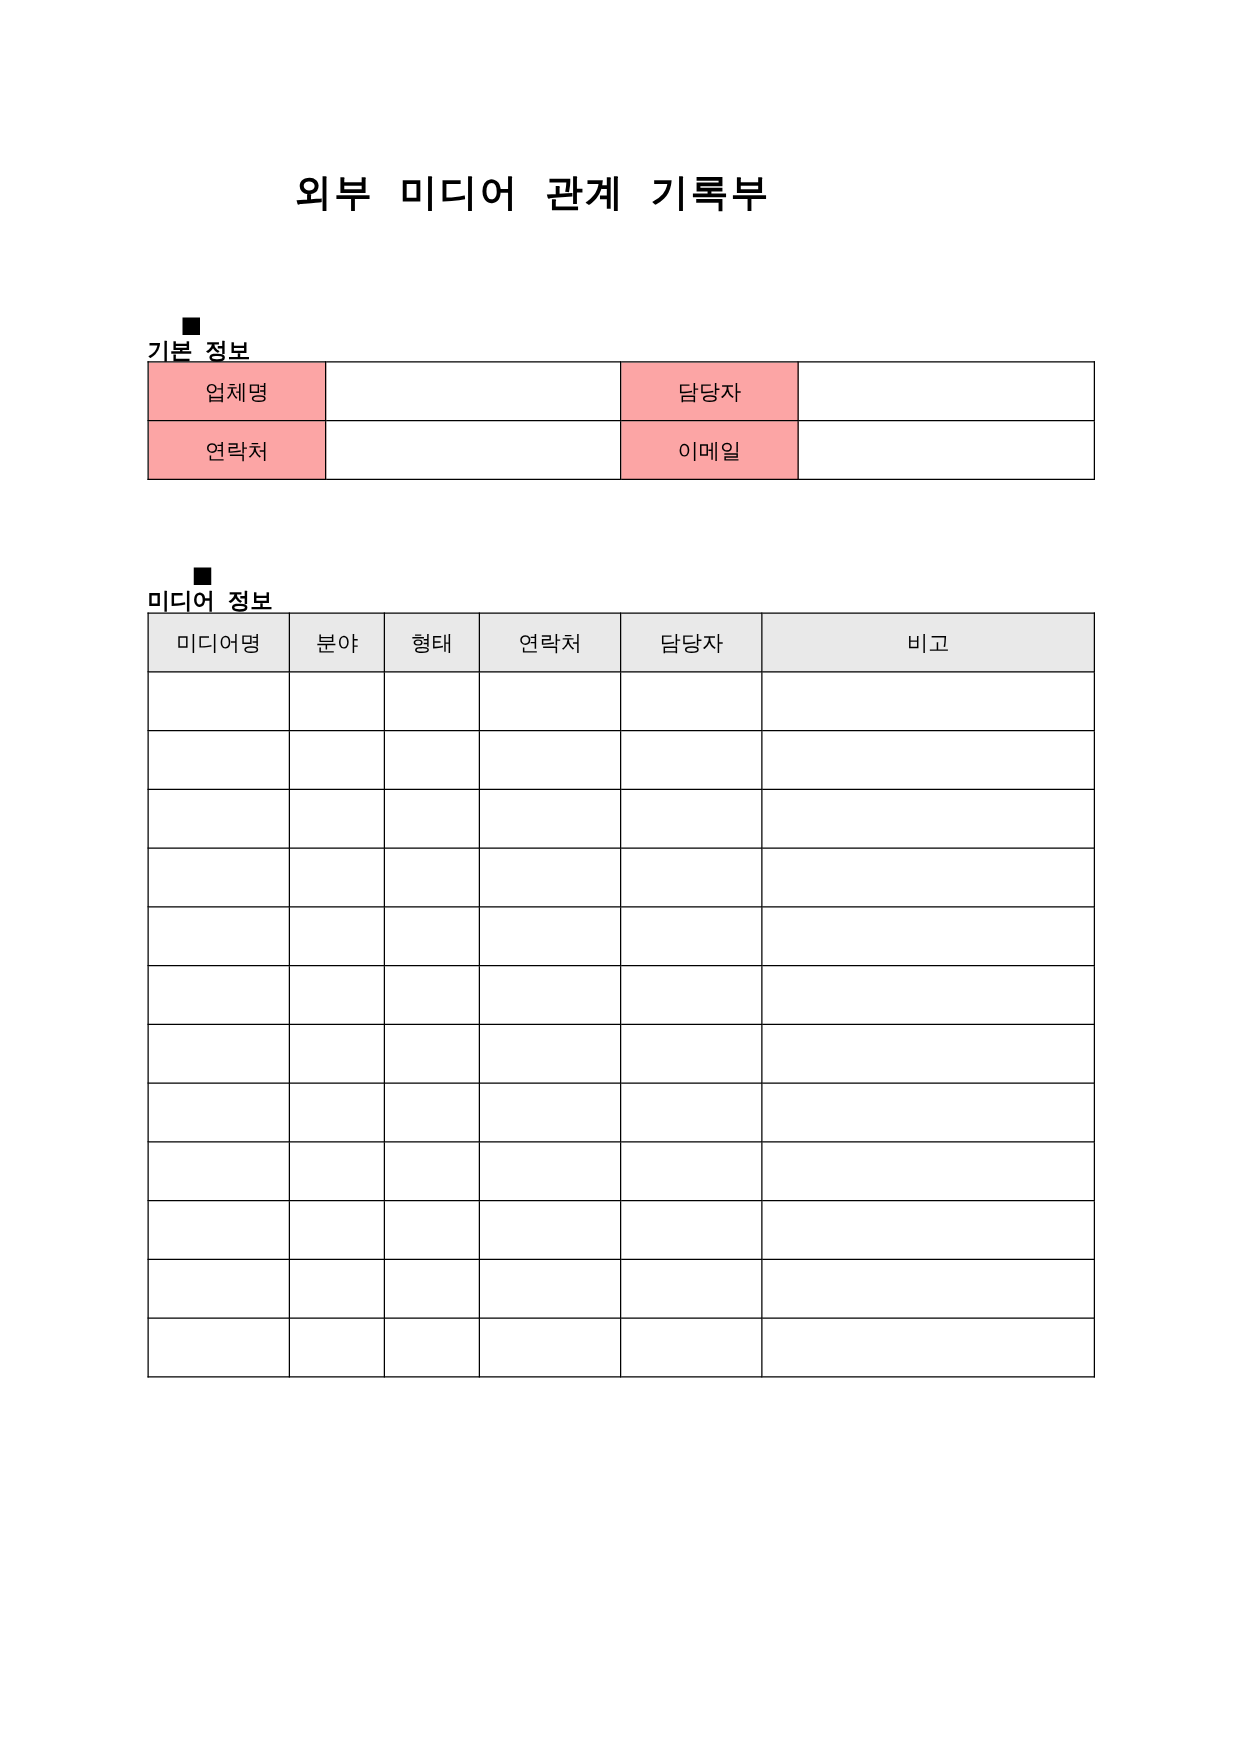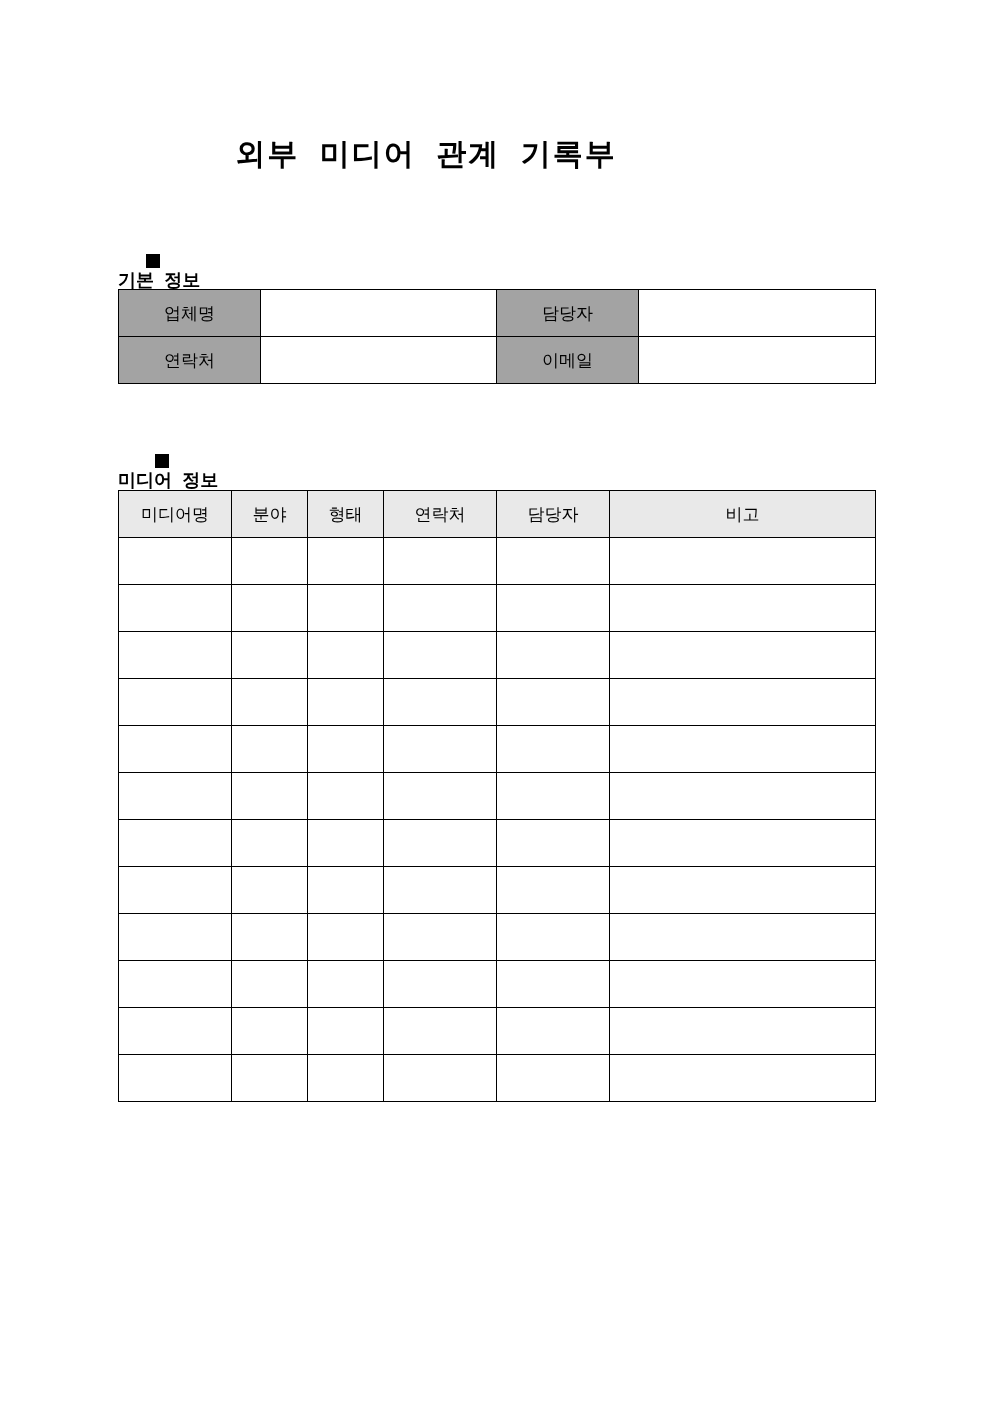--- a/index.html
+++ b/index.html
@@ -18,21 +18,21 @@
     .section-heading .sq {
       display: inline-block; width: 14px; height: 14px; background: #000; margin-right: 12px;
     }
     table {
       position: absolute; left: 118px; width: 757px; border-collapse: collapse; table-layout: fixed;
     }
     td, th {
       border: 1px solid #000; font-size: 17px; font-weight: normal; text-align: center;
       vertical-align: middle; padding: 0;
     }
-    .lbl { background: #a3a3a3; }
+    .lbl { background: #fca5a5; }
     .hdr { background: #e9e9e9; }
     #basic-table td { height: 46px; }
     #media-table th { height: 46px; }
     #media-table td { height: 46px; }
   </style>
 </head>
 <body>
 
 <div class="title">외부 미디어 관계 기록부</div>
 

